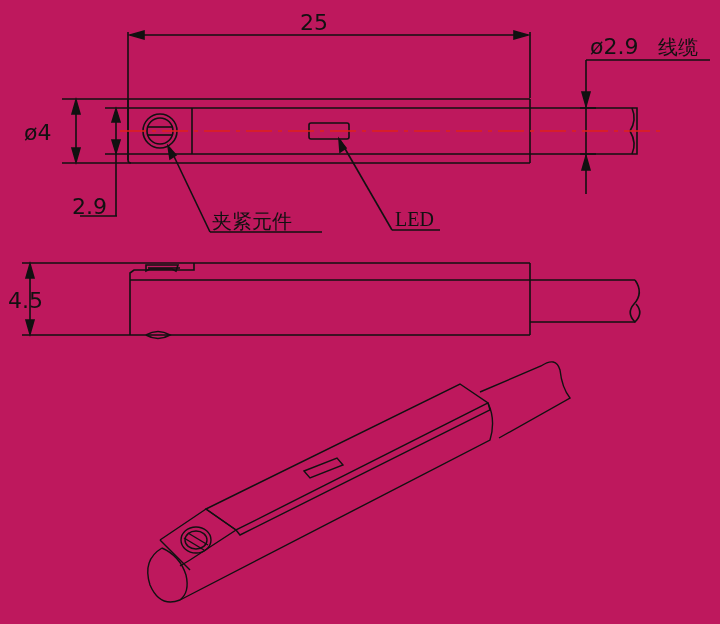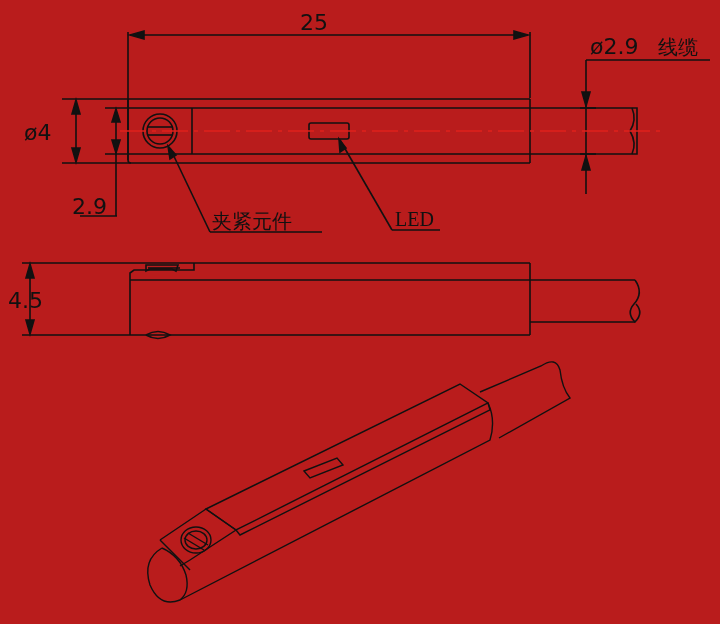--- a/index.html
+++ b/index.html
@@ -1,16 +1,16 @@
 <!DOCTYPE html>
 <html><head>
 <meta charset="utf-8">
 <style>
   html,body{margin:0;padding:0;background:#ffffff;}
-  #canvas{position:relative;width:720px;height:624px;overflow:hidden;background:#b91c1c;}
+  #canvas{position:relative;width:720px;height:624px;overflow:hidden;background:#be185d;}
   svg{position:absolute;left:0;top:0;}
   .dim-text{font-family:"DejaVu Sans",sans-serif;font-size:22px;fill:#111;}
   .cn-text{font-family:"DejaVu Serif",serif;font-size:20px;fill:#111;}
   .led-text{font-family:"Liberation Serif",serif;font-size:20px;fill:#111;}
 </style>
 </head>
 <body>
 
 <div id="canvas">
 <svg width="720" height="624" viewBox="0 0 720 624" xmlns="http://www.w3.org/2000/svg">

